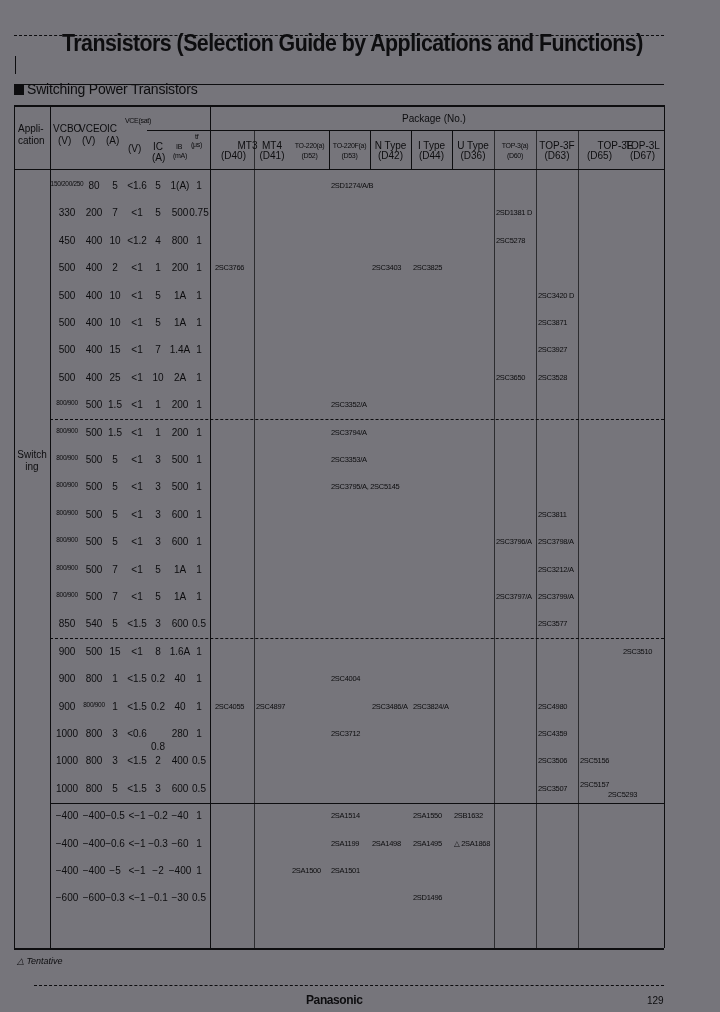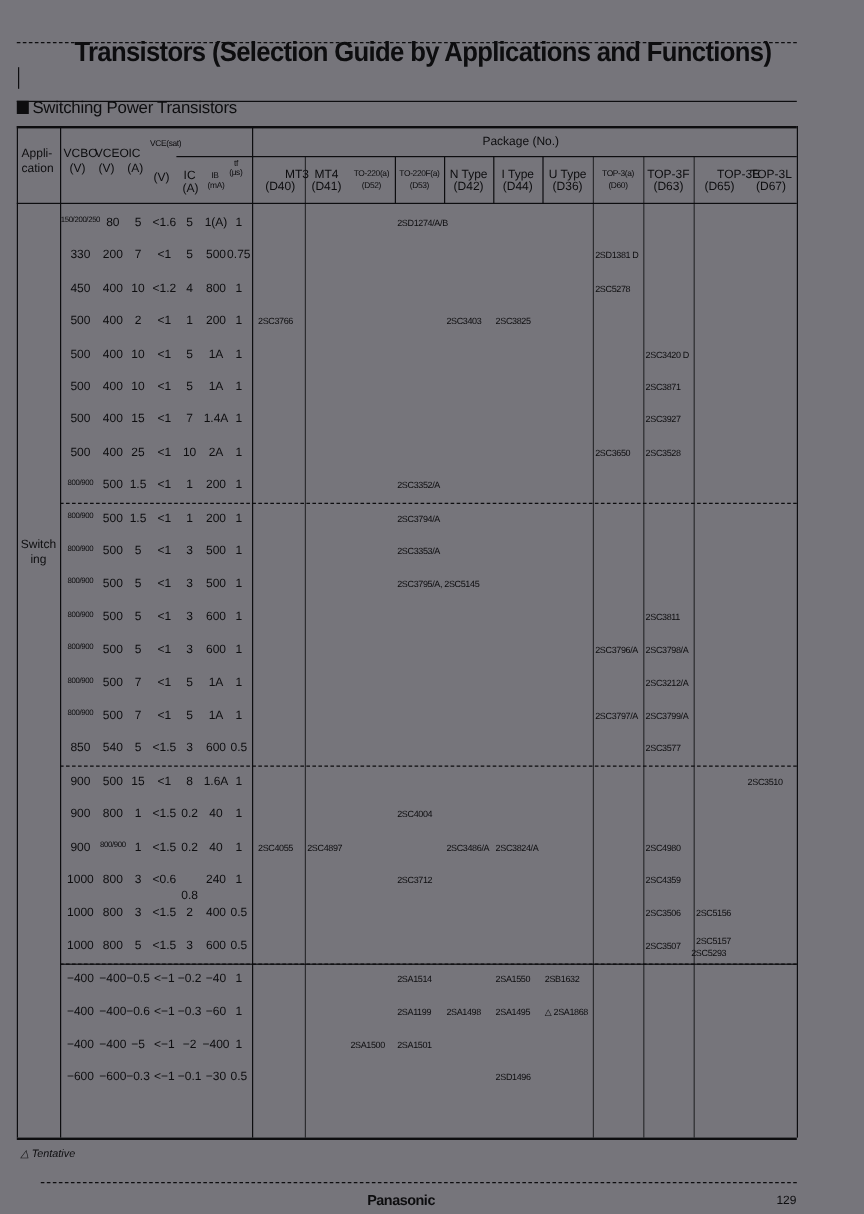--- a/index.html
+++ b/index.html
@@ -270,21 +270,21 @@
     <div class="part" style="left: 215px; top: 701.6px;">2SC4055</div>
     <div class="part" style="left: 256px; top: 701.6px;">2SC4897</div>
     <div class="part" style="left: 372px; top: 701.6px;">2SC3486/A</div>
     <div class="part" style="left: 413px; top: 701.6px;">2SC3824/A</div>
     <div class="part" style="left: 538px; top: 701.6px;">2SC4980</div>
     <div class="cell" style="left: 67px; top: 728px;">1000</div>
     <div class="cell" style="left: 94px; top: 728px;">800</div>
     <div class="cell" style="left: 115px; top: 728px;">3</div>
     <div class="cell" style="left: 137px; top: 728px;">&lt;0.6</div>
     <div class="cell" style="left: 158px; top: 741px;">0.8</div>
-    <div class="cell" style="left: 180px; top: 728px;">240</div>
+    <div class="cell" style="left: 180px; top: 728px;">280</div>
     <div class="cell" style="left: 199px; top: 728px;">1</div>
     <div class="part" style="left: 331px; top: 729px;">2SC3712</div>
     <div class="part" style="left: 538px; top: 729px;">2SC4359</div>
     <div class="cell" style="left: 67px; top: 755.4px;">1000</div>
     <div class="cell" style="left: 94px; top: 755.4px;">800</div>
     <div class="cell" style="left: 115px; top: 755.4px;">3</div>
     <div class="cell" style="left: 137px; top: 755.4px;">&lt;1.5</div>
     <div class="cell" style="left: 158px; top: 755.4px;">2</div>
     <div class="cell" style="left: 180px; top: 755.4px;">400</div>
     <div class="cell" style="left: 199px; top: 755.4px;">0.5</div>
@@ -292,21 +292,21 @@
     <div class="part" style="left: 580px; top: 756.4px;">2SC5156</div>
     <div class="cell" style="left: 67px; top: 782.8px;">1000</div>
     <div class="cell" style="left: 94px; top: 782.8px;">800</div>
     <div class="cell" style="left: 115px; top: 782.8px;">5</div>
     <div class="cell" style="left: 137px; top: 782.8px;">&lt;1.5</div>
     <div class="cell" style="left: 158px; top: 782.8px;">3</div>
     <div class="cell" style="left: 180px; top: 782.8px;">600</div>
     <div class="cell" style="left: 199px; top: 782.8px;">0.5</div>
     <div class="part" style="left: 538px; top: 783.8px;">2SC3507</div>
     <div class="part" style="left: 580px; top: 779.8px;">2SC5157</div>
-    <div class="part" style="left: 576px; top: 789.8px;">2SC5293</div>
+    <div class="part" style="left: 608px; top: 789.8px;">2SC5293</div>
     <div class="dash" style="left: 50px; top: 802.8px; width: 614px;"></div>
     <div class="cell" style="left: 67px; top: 810.2px;">−400</div>
     <div class="cell" style="left: 94px; top: 810.2px;">−400</div>
     <div class="cell" style="left: 115px; top: 810.2px;">−0.5</div>
     <div class="cell" style="left: 137px; top: 810.2px;">&lt;−1</div>
     <div class="cell" style="left: 158px; top: 810.2px;">−0.2</div>
     <div class="cell" style="left: 180px; top: 810.2px;">−40</div>
     <div class="cell" style="left: 199px; top: 810.2px;">1</div>
     <div class="part" style="left: 331px; top: 811.2px;">2SA1514</div>
     <div class="part" style="left: 413px; top: 811.2px;">2SA1550</div>

